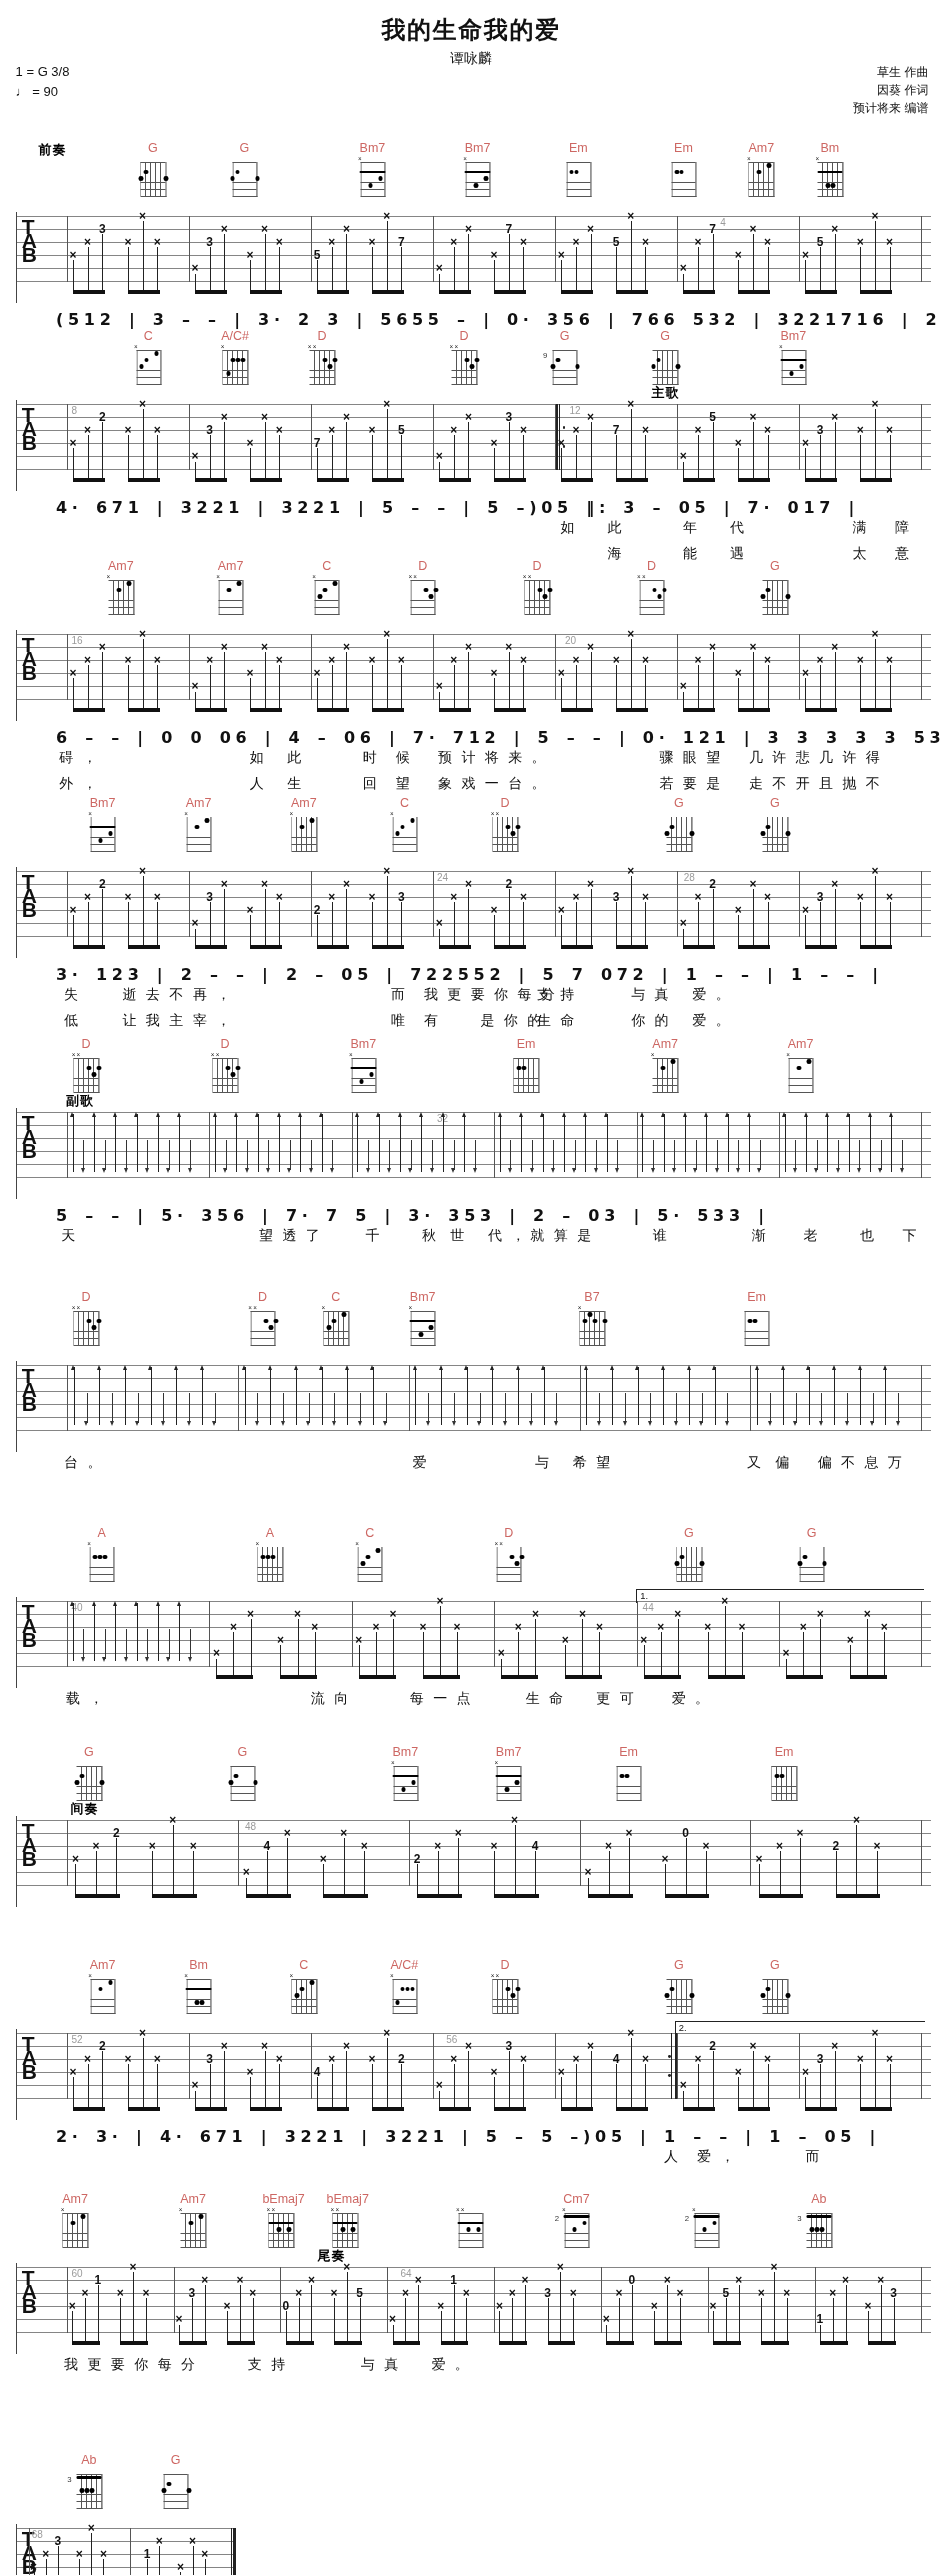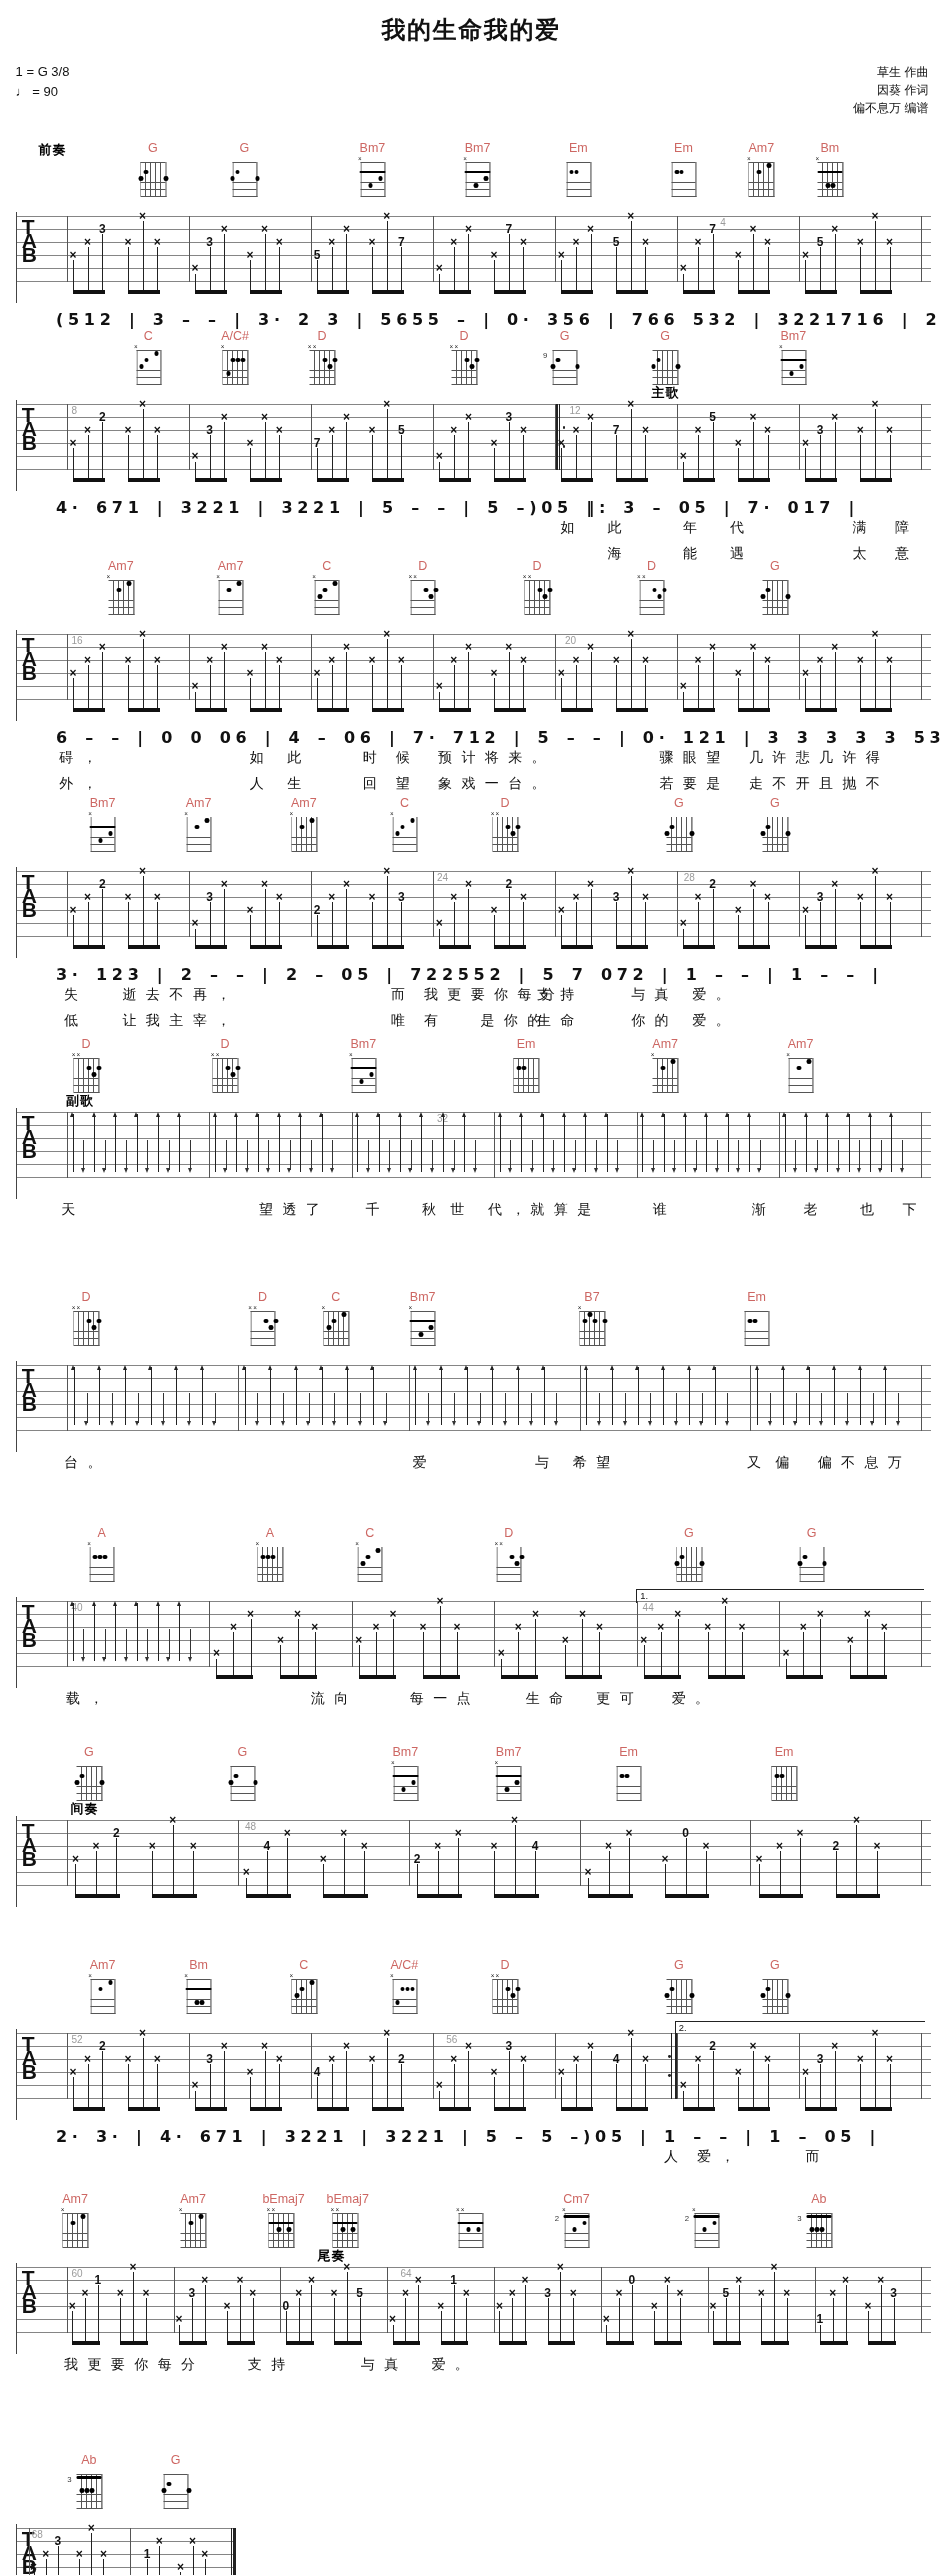--- a/index.html
+++ b/index.html
@@ -53,28 +53,29 @@
   .jianpu.tight{letter-spacing:1.6px;font-size:15px}
   .lyrics-line{position:relative;height:23px;margin-top:2.1px;font-size:14px}
   .lyr{position:absolute;letter-spacing:9.4px;white-space:nowrap}
 </style>
 </head>
 <body>
 
 <div class="page">
   <div class="hdr">
     <div class="title">我的生命我的爱</div>
+    <div class="subtitle">谭咏麟</div>
     <div class="meta">
       <div>1 = G 3/8</div>
       <div>♩ = 90</div>
     </div>
     <div class="credits">
       <div>草生 作曲</div>
       <div>因葵 作词</div>
-      <div>偏不息万 编谱</div>
+      <div>预计将来 编谱</div>
     </div>
   </div>
   <main>
       <section class="system" style="height: 188px;">
         <div class="chord-row">
           <div class="chord" style="left: 15%;">
             <div class="chord-name" style="color: rgb(205, 103, 99);">G</div>
             <div class="gridwrap">
               <div class="cgrid">
                 <div class="cdot" style="left: 3.1px; top: 7.8px;"></div>
@@ -1109,20 +1110,21 @@
           <div class="arr" style="left: 91.0525%;"></div>
           <div class="arr" style="left: 93.39%;"></div>
           <div class="arr" style="left: 95.7275%;"></div>
           <div class="arrd" style="left: 85.2087%;"></div>
           <div class="arrd" style="left: 87.5463%;"></div>
           <div class="arrd" style="left: 89.8838%;"></div>
           <div class="arrd" style="left: 92.2212%;"></div>
           <div class="arrd" style="left: 94.5587%;"></div>
           <div class="arrd" style="left: 96.8962%;"></div>
         </div>
+        <div class="jianpu">5 – – | 5· 356 | 7· 7 5 | 3· 353 | 2 – 03 | 5· 533 |</div>
         <div class="lyrics-line">
           <span class="lyr" style="left: 6.5%;">天</span>
           <span class="lyr" style="left: 27.5%;">望透了</span>
           <span class="lyr" style="left: 38.8%;">千</span>
           <span class="lyr" style="left: 44.8%;">秋</span>
           <span class="lyr" style="left: 47.8%;">世</span>
           <span class="lyr" style="left: 51.8%;">代，</span>
           <span class="lyr" style="left: 56.3%;">就算是</span>
           <span class="lyr" style="left: 69.3%;">谁</span>
           <span class="lyr" style="left: 79.8%;">渐</span>

